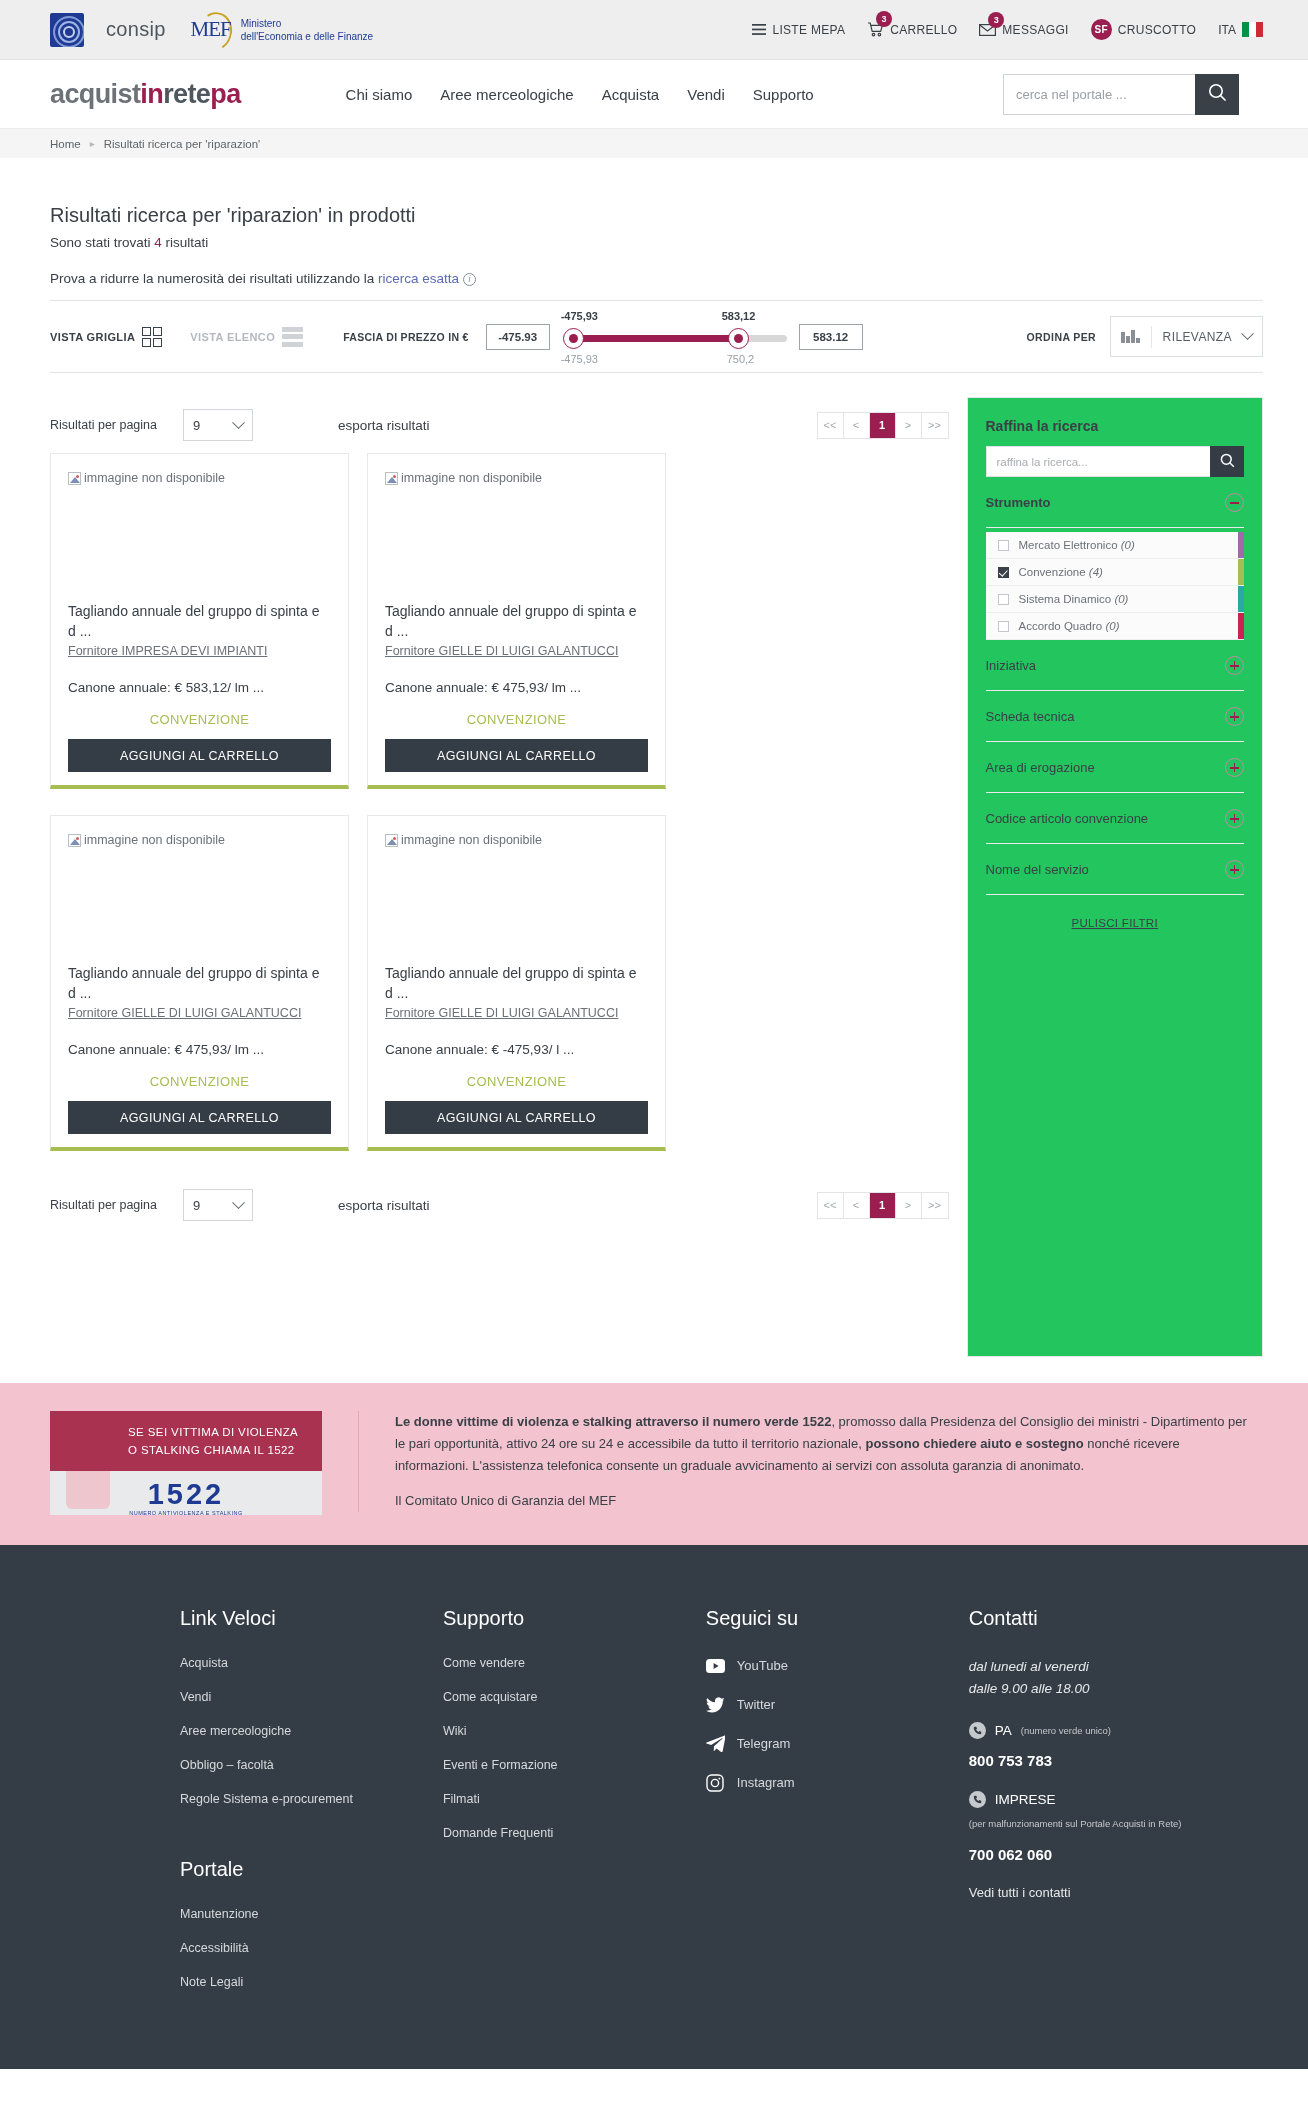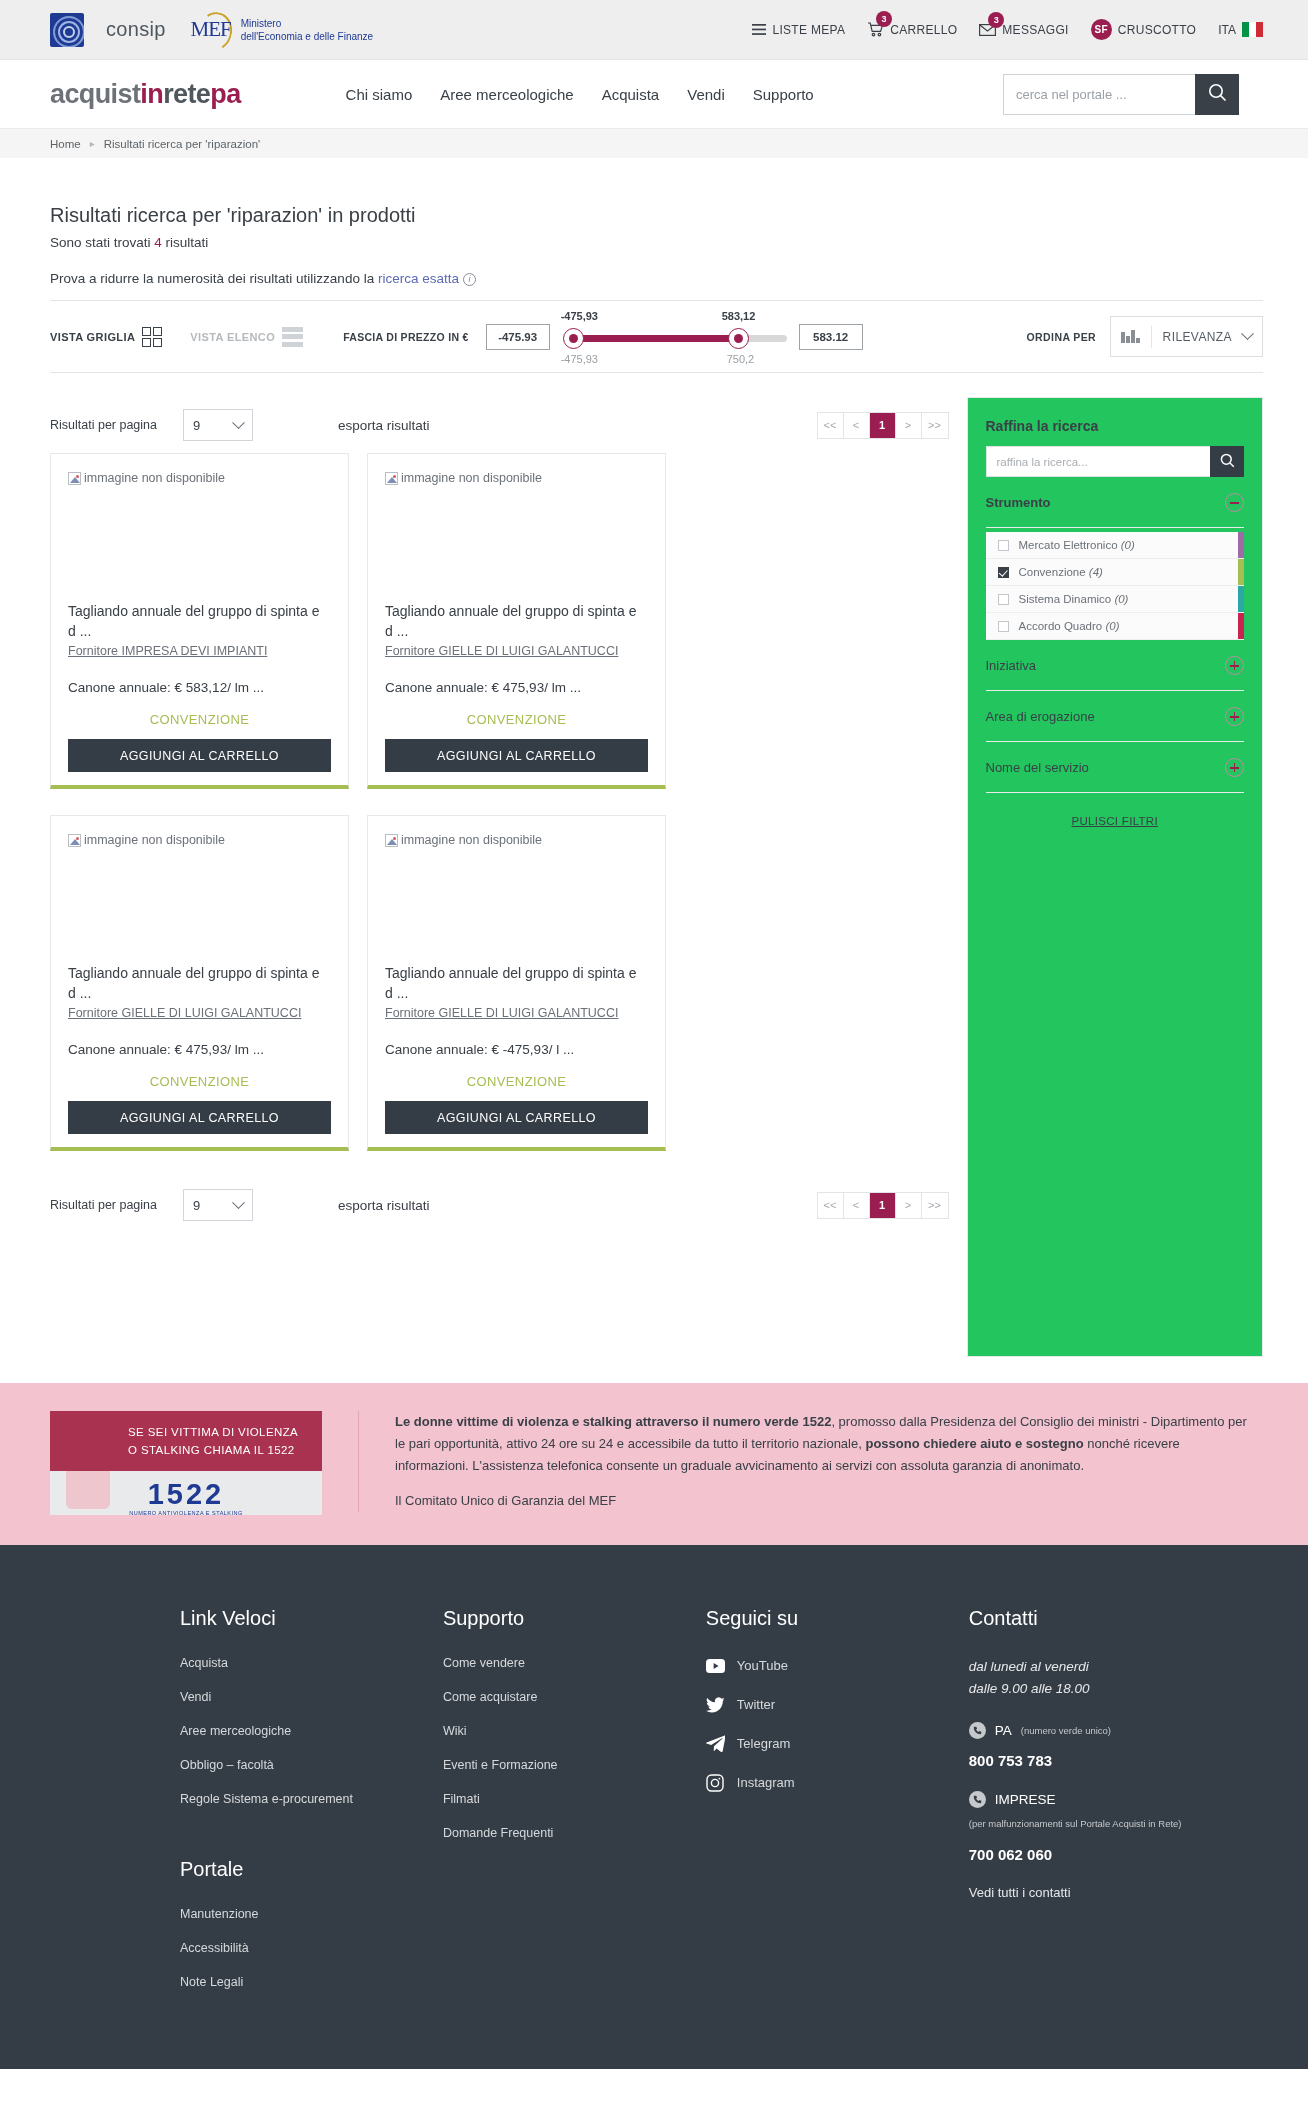--- a/index.html
+++ b/index.html
@@ -664,21 +664,29 @@
             <span class="opt-label"><span>Accordo Quadro</span> <i>(0)</i></span>
             <span class="opt-bar" style="background:#c9234f"></span>
           </div>
         </div>
 
         <div class="facet plain">
           <span class="facet-name">Iniziativa</span>
           <span class="circ plus"></span>
         </div>
         <div class="facet plain">
+          <span class="facet-name">Scheda tecnica</span>
+          <span class="circ plus"></span>
+        </div>
+        <div class="facet plain">
           <span class="facet-name">Area di erogazione</span>
+          <span class="circ plus"></span>
+        </div>
+        <div class="facet plain">
+          <span class="facet-name">Codice articolo convenzione</span>
           <span class="circ plus"></span>
         </div>
         <div class="facet plain">
           <span class="facet-name">Nome del servizio</span>
           <span class="circ plus"></span>
         </div>
 
         <div class="clear">PULISCI FILTRI</div>
       </div>
     </div>

